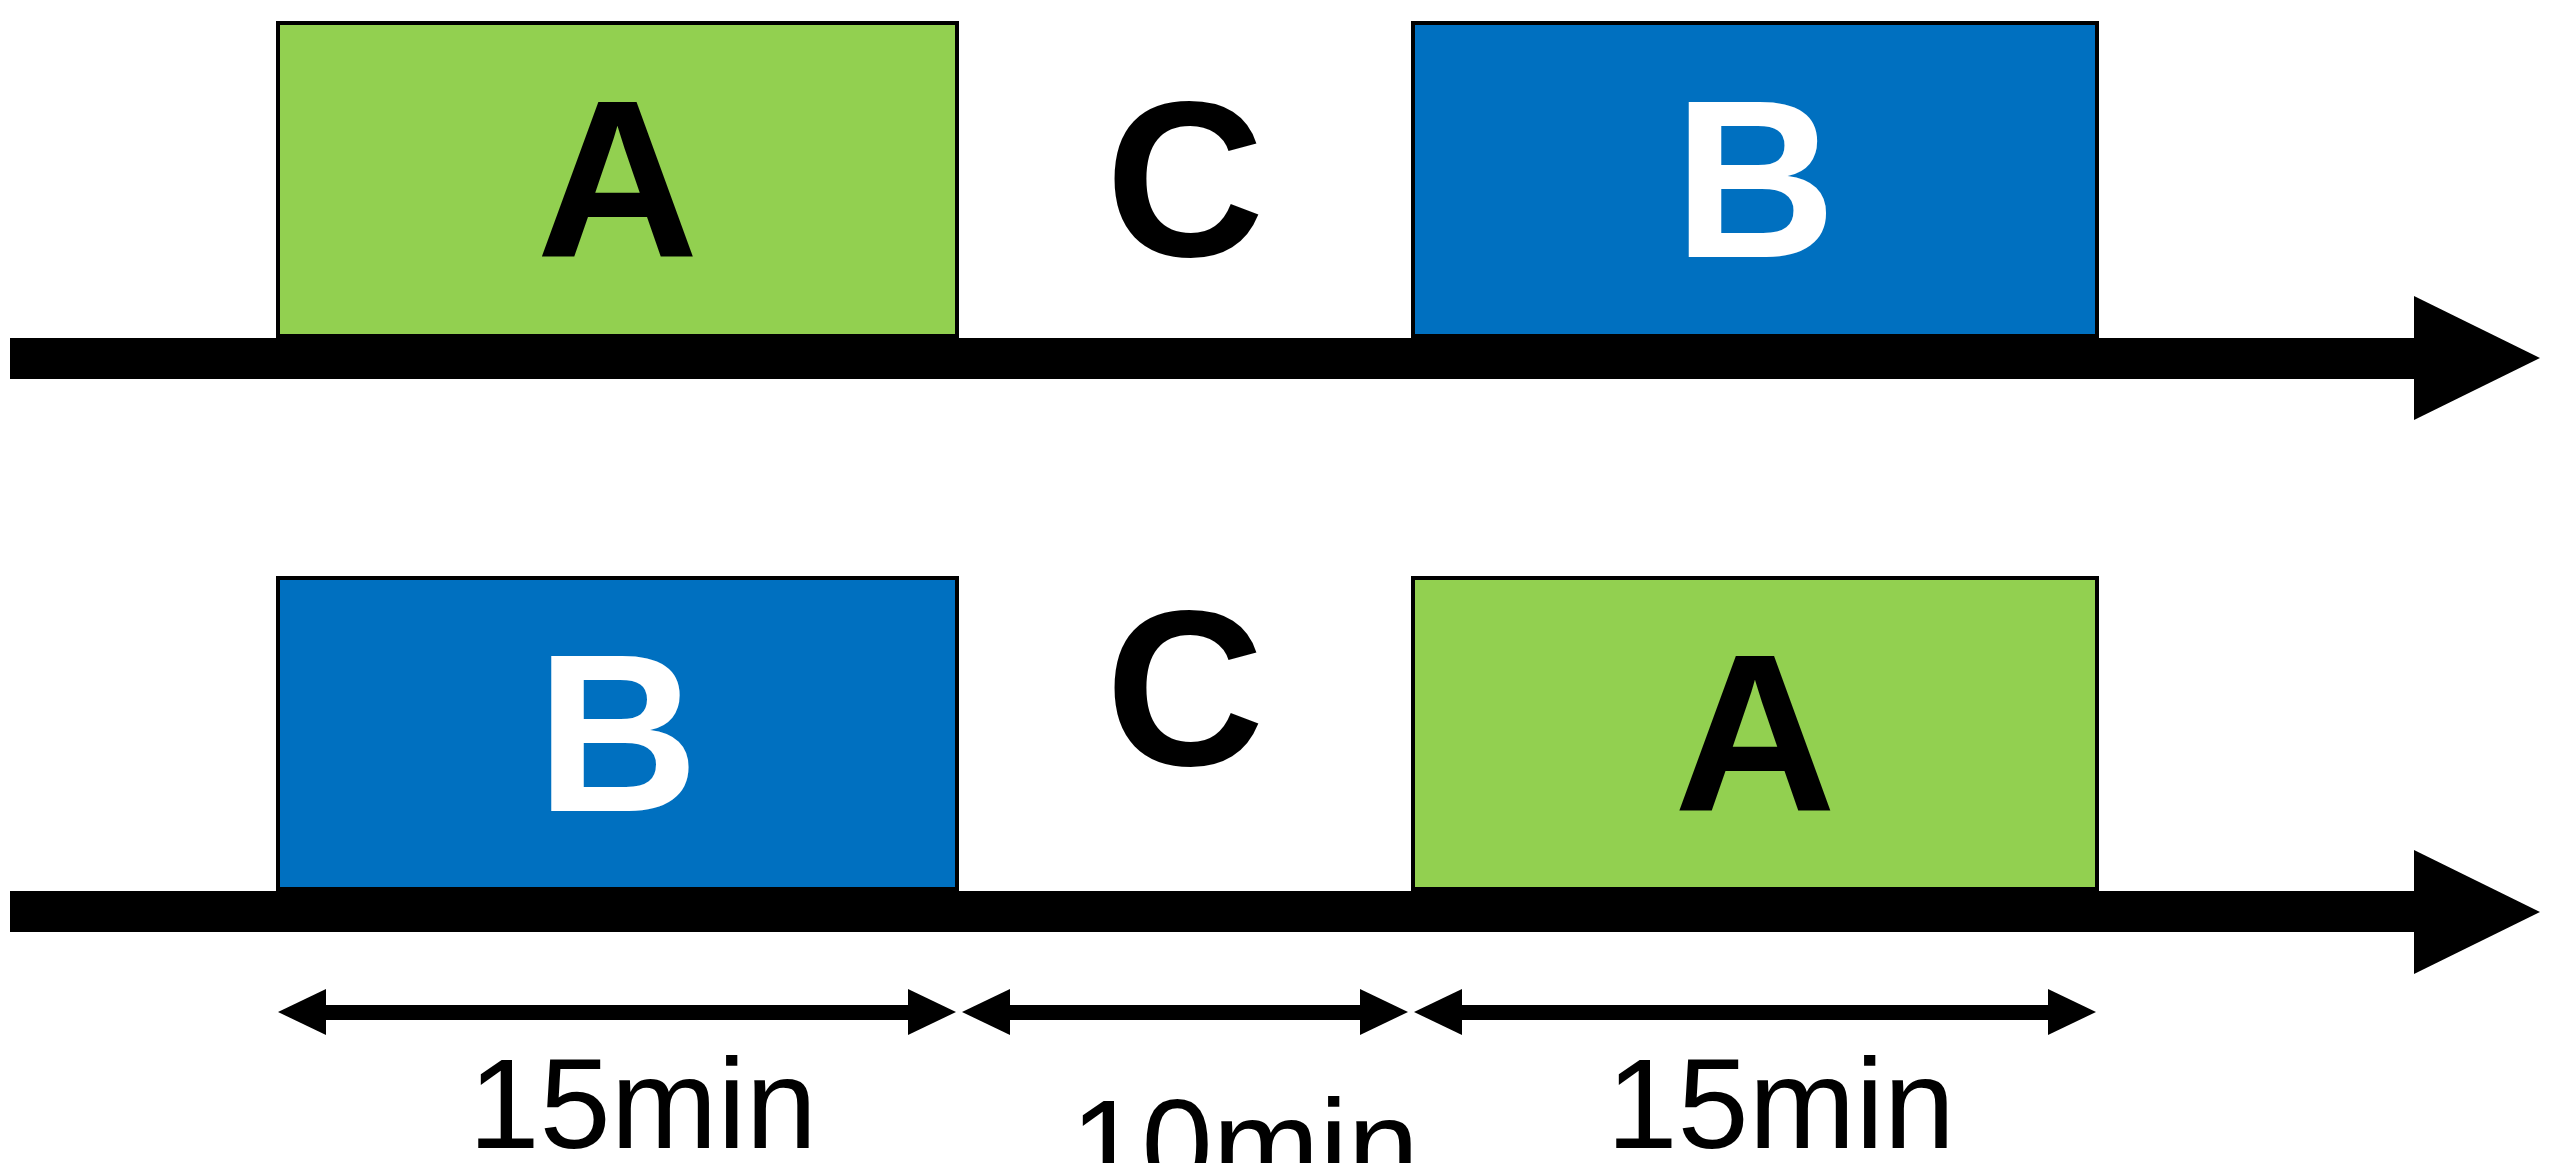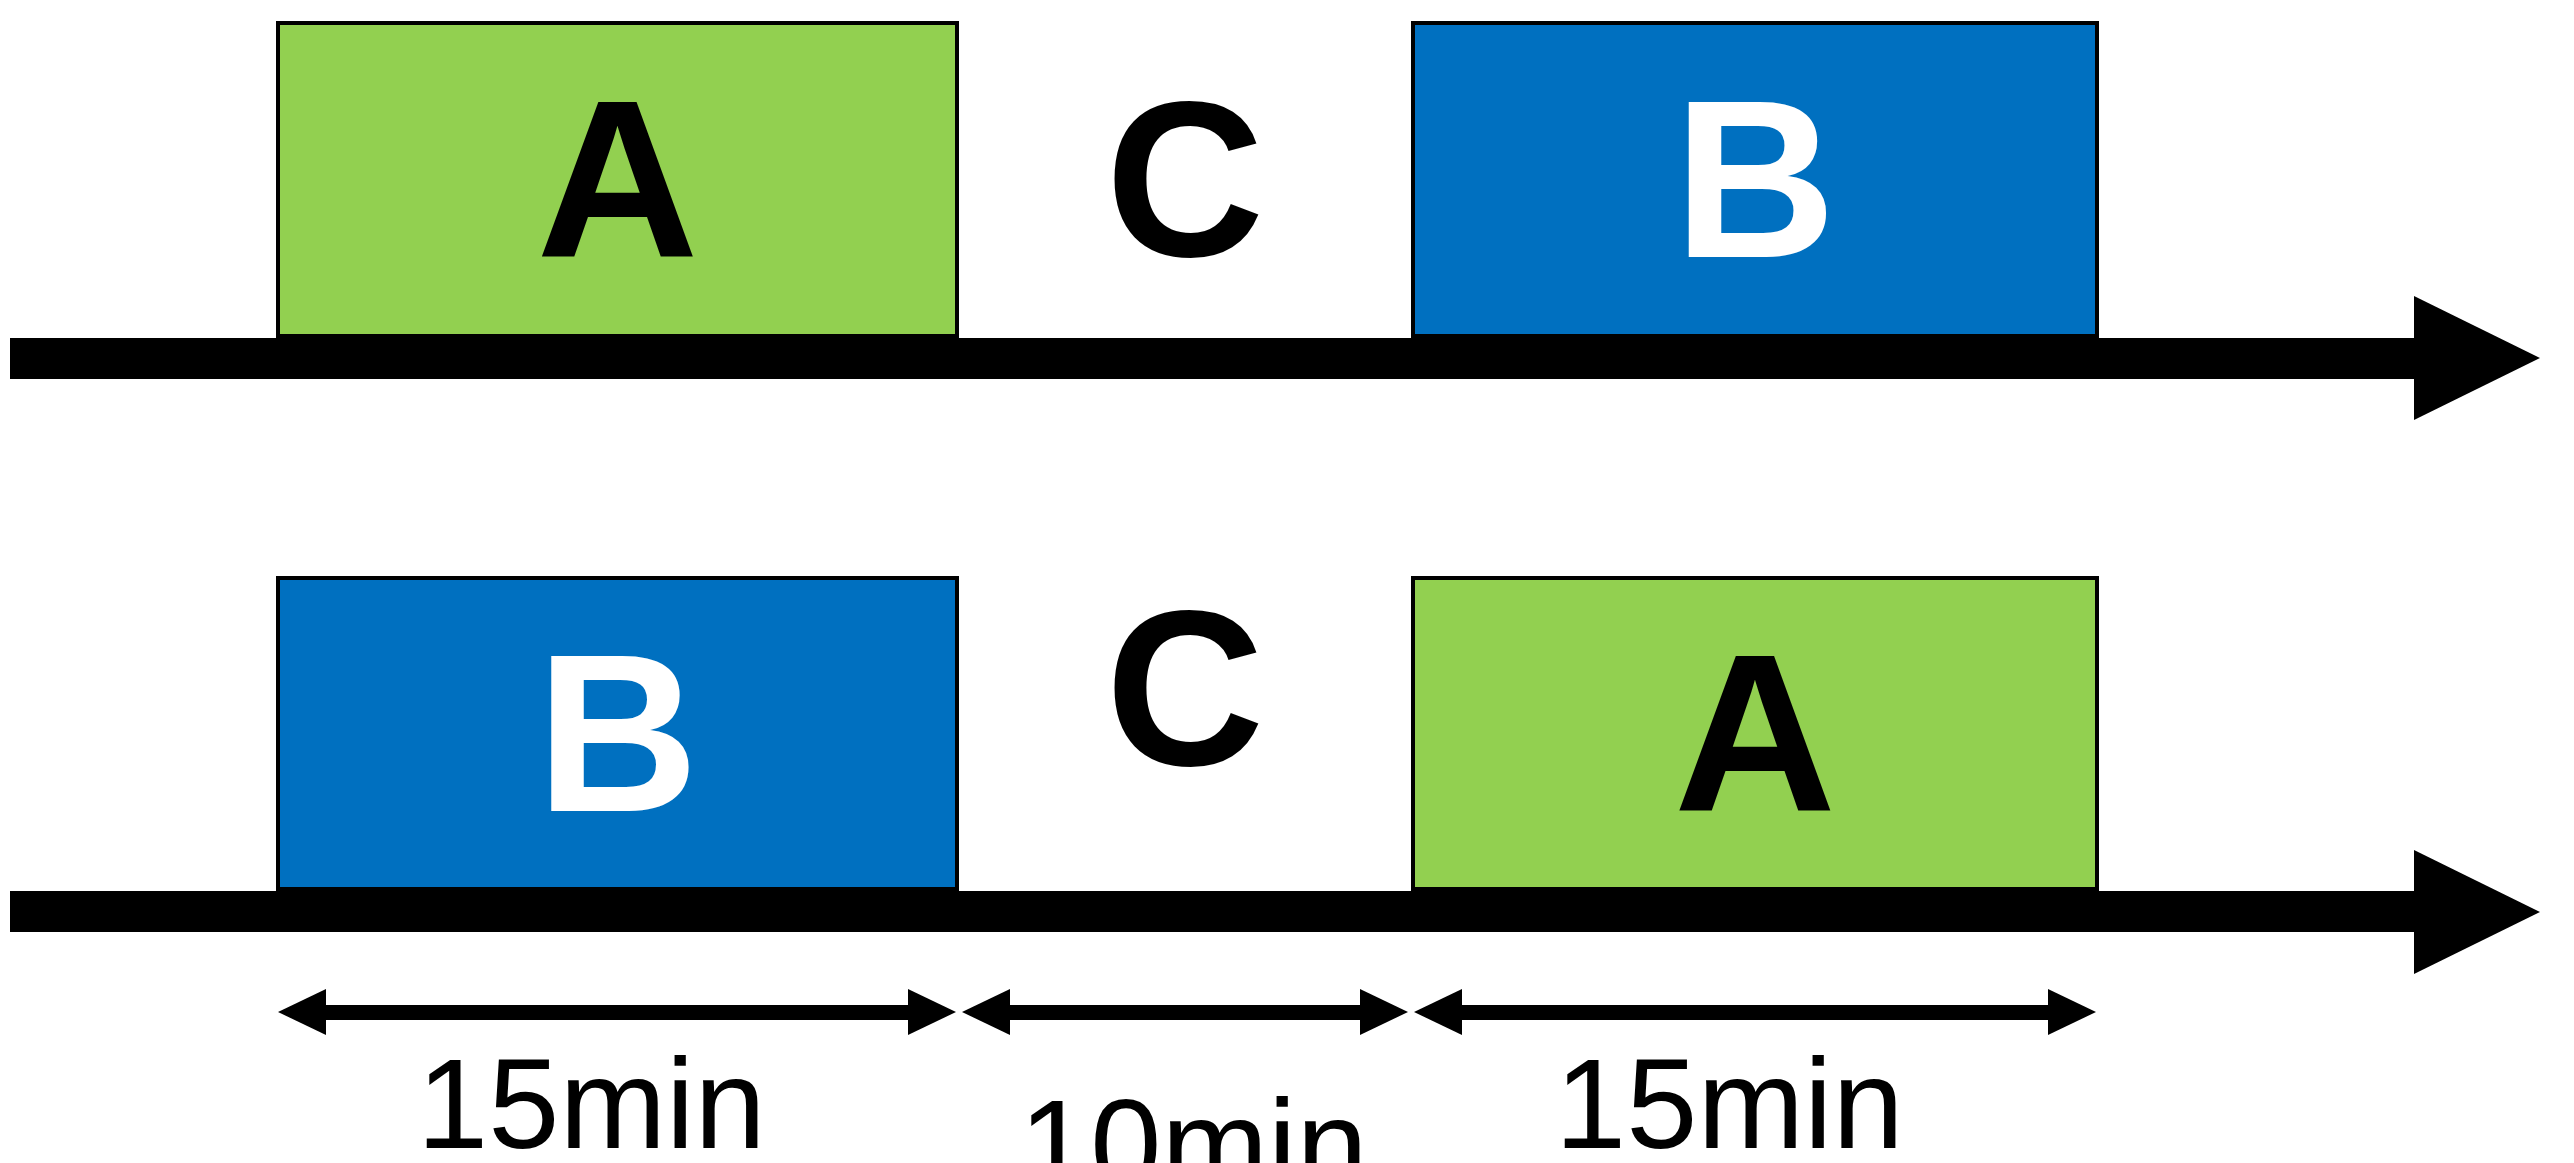--- a/index.html
+++ b/index.html
@@ -94,21 +94,21 @@
     border-top: 23px solid transparent;
     border-bottom: 23px solid transparent;
     border-left: 48px solid #000000;
   }
   
   .duration-label {
     position: absolute;
     top: 1040px;
     width: 400px;
     height: 123px;
-    text-align: left;
+    text-align: right;
     font-size: 128px;
     line-height: 1;
     color: #000000;
   }
   .dl1 { left: 417px; }
   .dl2 { left: 1019px; margin-top: 41px; }
   .dl3 { left: 1555px; }
 </style>
 </head>
 <body>

